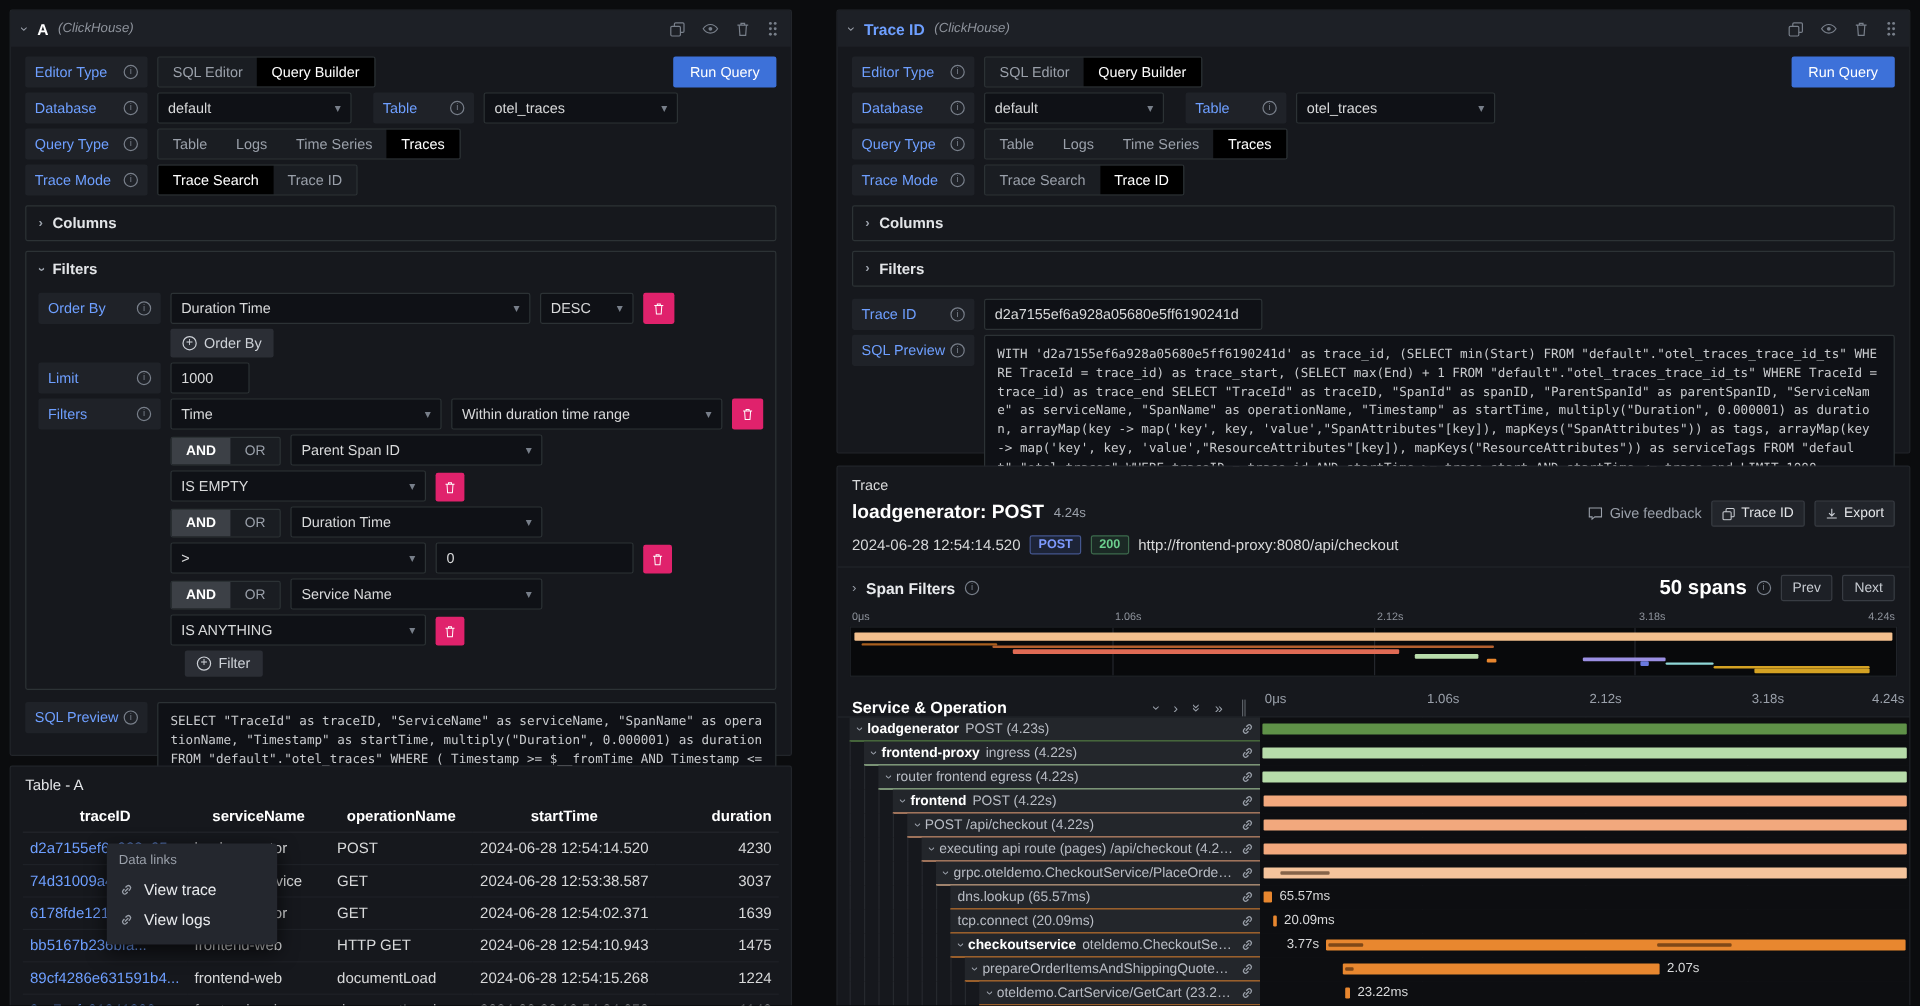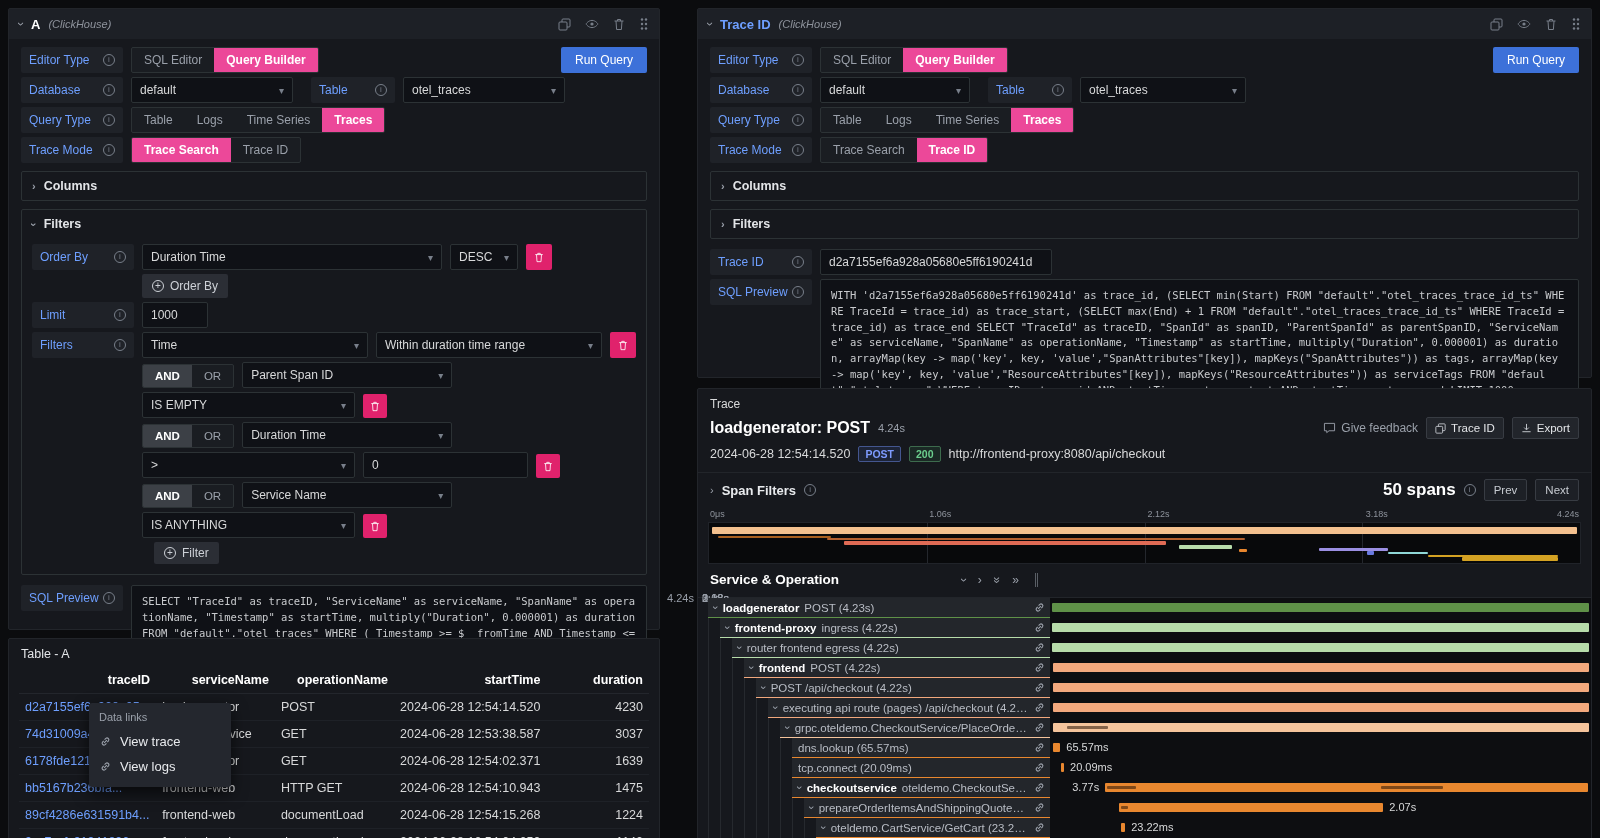--- a/index.html
+++ b/index.html
@@ -20,21 +20,21 @@
 
   .qbody { padding:8px 12px; }
   .frow { display:flex; align-items:flex-end; gap:8px; margin-bottom:4px; }
   .flabel { display:flex; align-items:center; justify-content:space-between; width:102px; height:26px;
             background:#1f2228; border-radius:2px; padding:0 8px; font-size:12px; font-weight:500; color:#6e9fff; flex:none; }
   .flabel.w84 { width:84px; }
   .info { width:12px; height:12px; border:1px solid #787f8a; border-radius:50%; color:#787f8a;
           font-size:8px; line-height:10px; text-align:center; flex:none; font-style:normal; }
   .seg { display:flex; height:26px; border:1px solid #2c3235; border-radius:2px; background:#1a1d22; overflow:hidden; }
   .seg .opt { padding:0 12px; display:flex; align-items:center; font-size:12px; color:#9aa0aa; cursor:pointer; white-space:nowrap; }
-  .seg .opt.active { background:#ec4899; color:#fff; font-weight:bold; }
+  .seg .opt.active { background:#000000; color:#fff; font-weight:normal; }
   .sel { display:flex; align-items:center; justify-content:space-between; gap:8px; height:26px; background:#0f1116;
          border:1px solid #2c3235; border-radius:2px; padding:0 8px; font-size:12px; color:#d8d9da; }
   .sel .caret { color:#787f8a; font-size:10px; }
   .tinput { height:26px; background:#0f1116; border:1px solid #2c3235; border-radius:2px; padding:0 8px;
             font-size:12px; color:#d8d9da; display:flex; align-items:center; }
   .btn-primary { margin-left:auto; height:26px; padding:0 14px; background:#3d71d9; border-radius:2px; color:#fff;
                  font-size:12px; font-weight:500; display:flex; align-items:center; cursor:pointer; }
   .btn-danger { width:26px; height:26px; flex:none; background:#e0226c; border-radius:2px; display:flex;
                 align-items:center; justify-content:center; cursor:pointer; }
   .btn-gray { height:24px; padding:0 10px; background:#2b2e35; border-radius:2px; color:#cdd1d7; font-size:12px;
@@ -47,21 +47,21 @@
   .boolgrp .opt { padding:0 12px; display:flex; align-items:center; font-size:11.5px; color:#9aa0aa; }
   .boolgrp .opt.active { background:#3c4046; color:#fff; font-weight:bold; }
   .code { background:#0f1116; border:1px solid #2c3235; border-radius:2px; padding:8px 10px;
           font-family:"DejaVu Sans Mono",monospace; font-size:10.5px; line-height:1.5; color:#c9cbce; white-space:pre-wrap; word-break:break-all; flex:1; }
   .footer-btns { display:flex; gap:8px; margin-top:14px; }
   .footer-btns .btn-gray { height:26px; }
 
   
   .tbl-title { padding:8px 12px 6px; font-size:12.5px; color:#e3e5e8; }
   table.dtable { width:calc(100% - 20px); margin:0 10px; border-collapse:collapse; font-size:12.5px; }
-  table.dtable th { text-align:right; font-weight:bold; color:#fff; padding:6px 6px; border-bottom:1px solid #23262c; }
+  table.dtable th { text-align:center; font-weight:bold; color:#fff; padding:6px 6px; border-bottom:1px solid #23262c; }
   table.dtable td { padding:6px 6px; border-bottom:1px solid #1e2127; color:#d8d9da; white-space:nowrap; }
   table.dtable .num { text-align:right; }
   table.dtable td.link { color:#6e9fff; font-weight:500; cursor:pointer; }
   .popup { position:absolute; left:80px; top:64px; width:142px; background:#24272e; border-radius:3px;
            box-shadow:0 6px 16px rgba(0,0,0,.65); padding:8px 10px; z-index:5; }
   .popup .ptitle2 { font-size:11px; color:#9aa0aa; margin-bottom:6px; }
   .popup .pitem { display:flex; align-items:center; gap:8px; font-size:13px; color:#e8eaed; padding:5px 0; cursor:pointer; }
 
   
   .trace-head { padding:8px 12px 0; }
@@ -82,21 +82,21 @@
   .sf-right { margin-left:auto; display:flex; align-items:center; gap:8px; }
   .sf-count { font-size:17px; font-weight:bold; color:#fff; }
   .nav-btn { height:22px; padding:0 9px; background:#1d2026; border:1px solid #383c43; border-radius:2px;
              color:#c7cbd1; font-size:11.5px; display:flex; align-items:center; cursor:pointer; }
   .minimap { position:relative; margin:2px 10px 0; }
   .mm-ticks { position:relative; height:13px; font-size:9px; color:#8e939c; }
   .mm-ticks span { position:absolute; top:0; }
   .mm-area { position:relative; height:42px; background:#08090b; border:1px solid #202329; overflow:hidden; }
   .mm-grid, .tl-grid { position:absolute; top:0; bottom:0; width:1px; background:#24272d; }
   .mm-bar { position:absolute; border-radius:1px; }
-  .tree-hdr { display:flex; align-items:flex-start; margin-top:8px; border-bottom:1px solid #22252a; height:26px;flex-direction:column; }
+  .tree-hdr { display:flex; align-items:flex-end; margin-top:8px; border-bottom:1px solid #22252a; height:26px; }
   .tree-hdr-left { width:352px; flex:none; display:flex; align-items:center; gap:14px; padding:0 8px 0 12px; }
   .tree-hdr-title { font-size:13.5px; font-weight:bold; color:#fff; }
   .tree-hdr-icons { margin-left:auto; display:flex; gap:12px; color:#9aa0aa; font-size:12px; align-items:center; }
   .vhandle { width:3px; height:14px; border-left:1px solid #5a5f66; border-right:1px solid #5a5f66; margin:0 4px; }
   .tree-axis { position:relative; flex:1; height:100%; font-size:11px; color:#9aa0aa; }
   .tree-axis span { position:absolute; top:5px; }
   .tree-wrap { position:relative; }
   .tl-overlay { position:absolute; left:352px; right:0; top:0; bottom:0; pointer-events:none; }
   .span-row { display:flex; height:20px; align-items:stretch; }
   .span-name { width:352px; flex:none; display:flex; align-items:stretch; padding-left:10px; }
@@ -212,21 +212,21 @@
         <div class="cbox-inner">
           <div class="frow">
             <div class="flabel">
                 <span>Order By</span>
                 <i class="info">i</i>
               </div>
             <div class="sel" style="width:300px;">
                 <span>Duration Time</span>
                 <span class="caret">▾</span>
               </div>
-            <div class="sel" style="width:68px;">
+            <div class="sel" style="width:78px;">
                 <span>DESC</span>
                 <span class="caret">▾</span>
               </div>
             <div class="btn-danger">
                 <svg width="10" height="11" viewBox="0 0 12 13">
                   <path d="M1.5 3h9M4.5 3V1.5h3V3M3 3l.6 8.5h4.8L9 3" fill="none" stroke="#fff"></path>
                 </svg>
               </div>
           </div>
           <div class="frow" style="margin-left:110px;">

